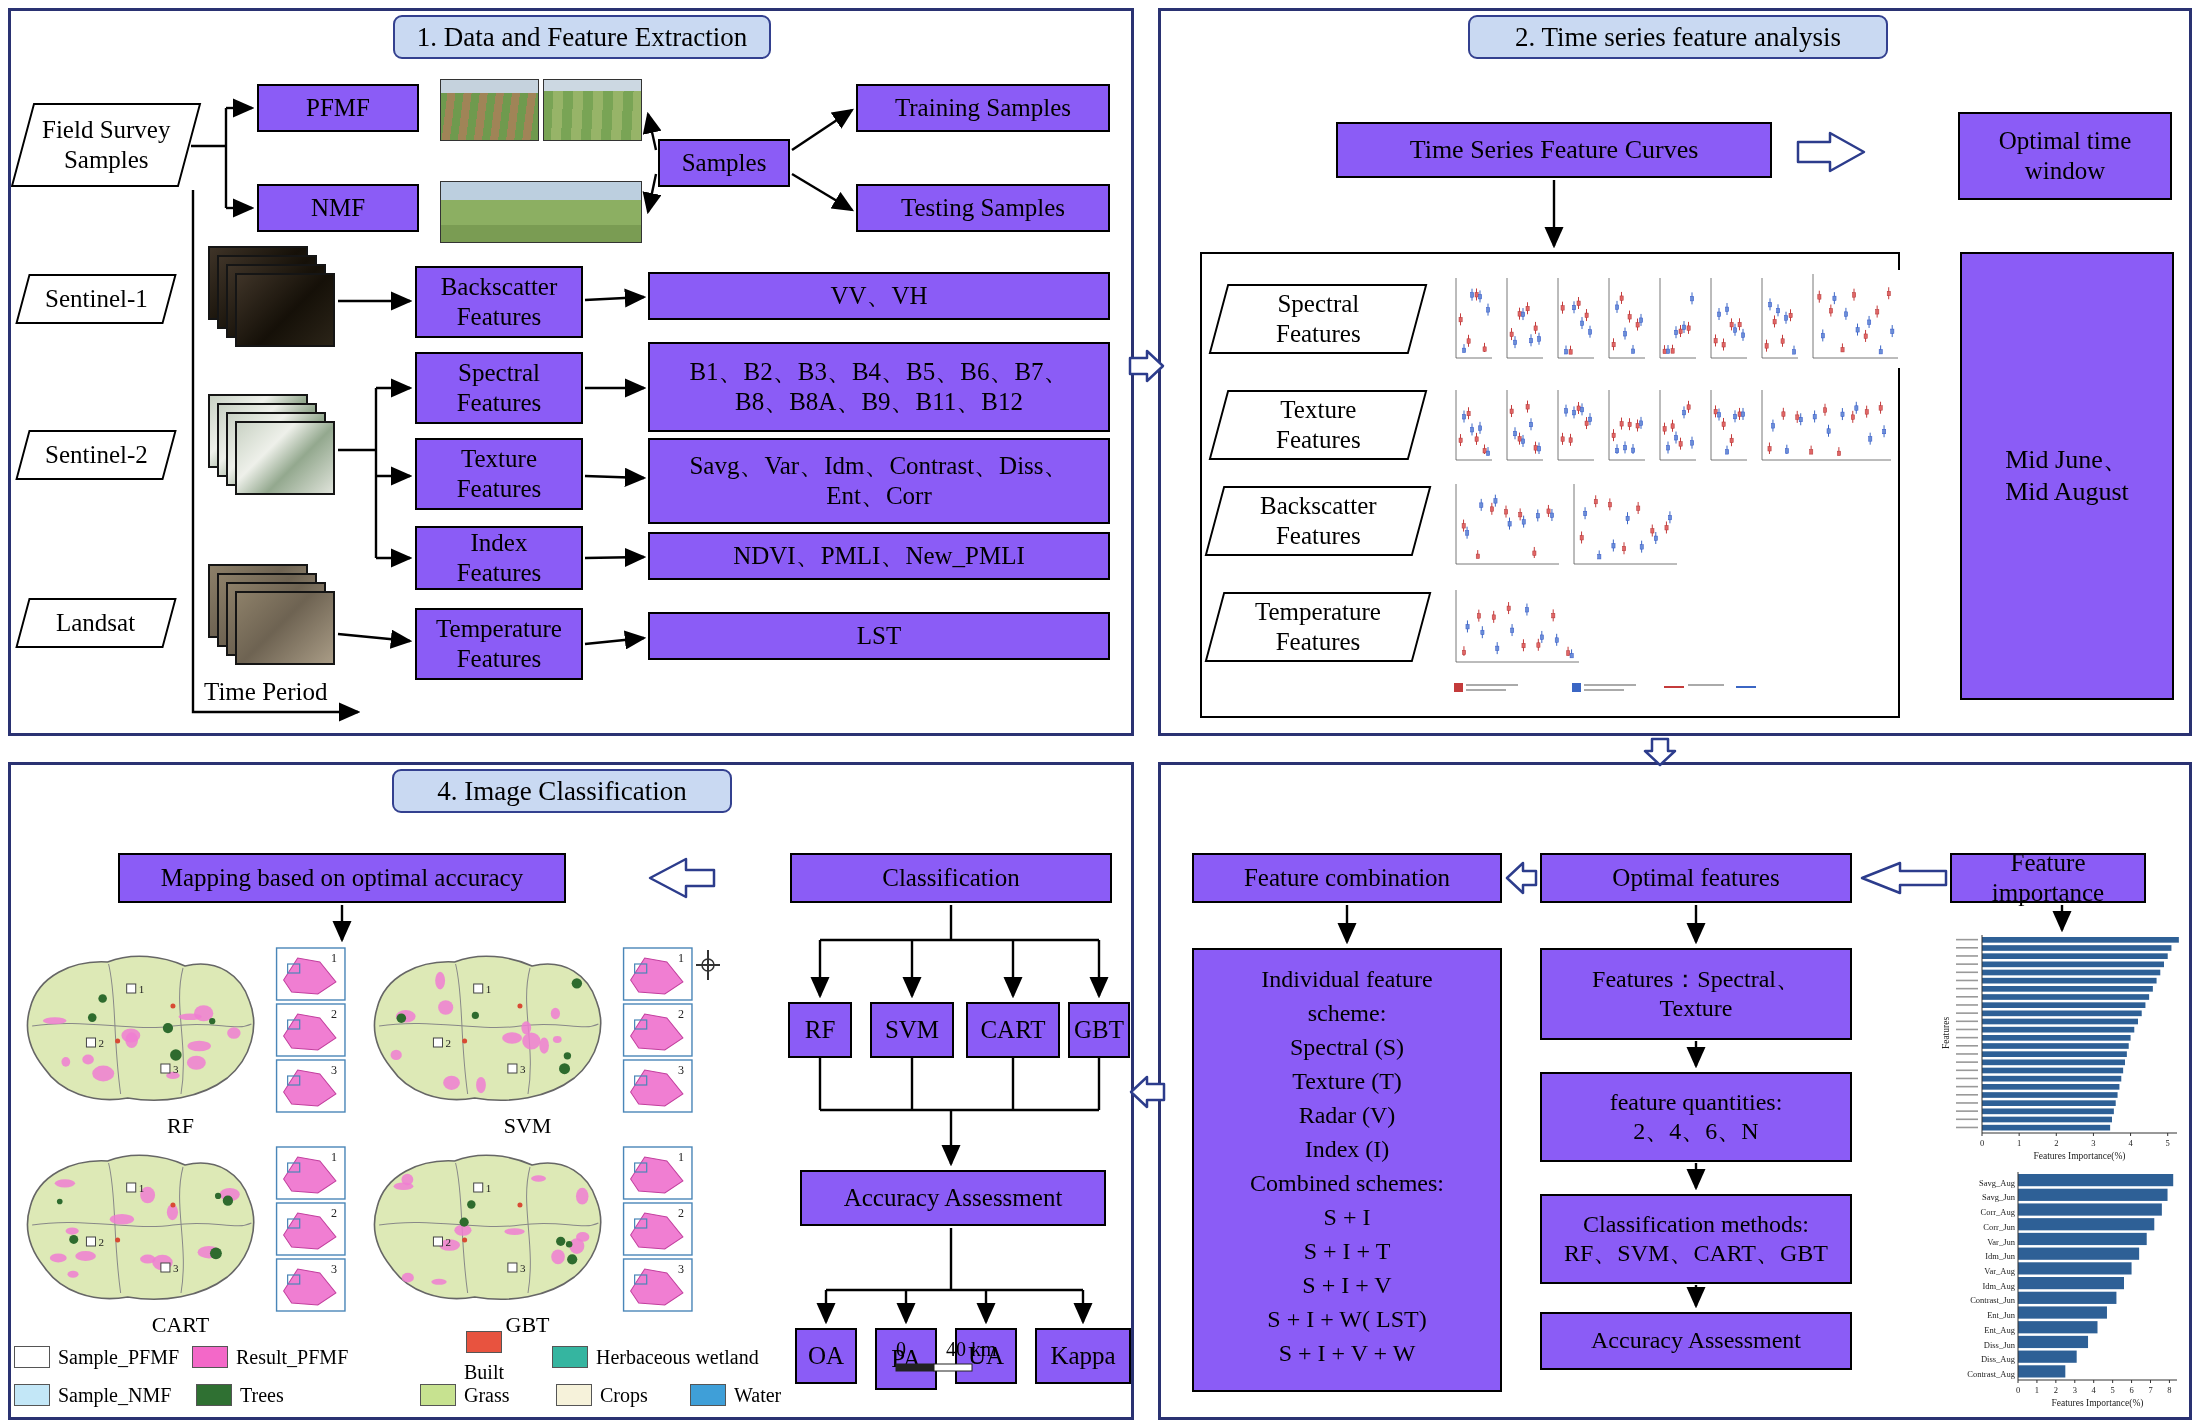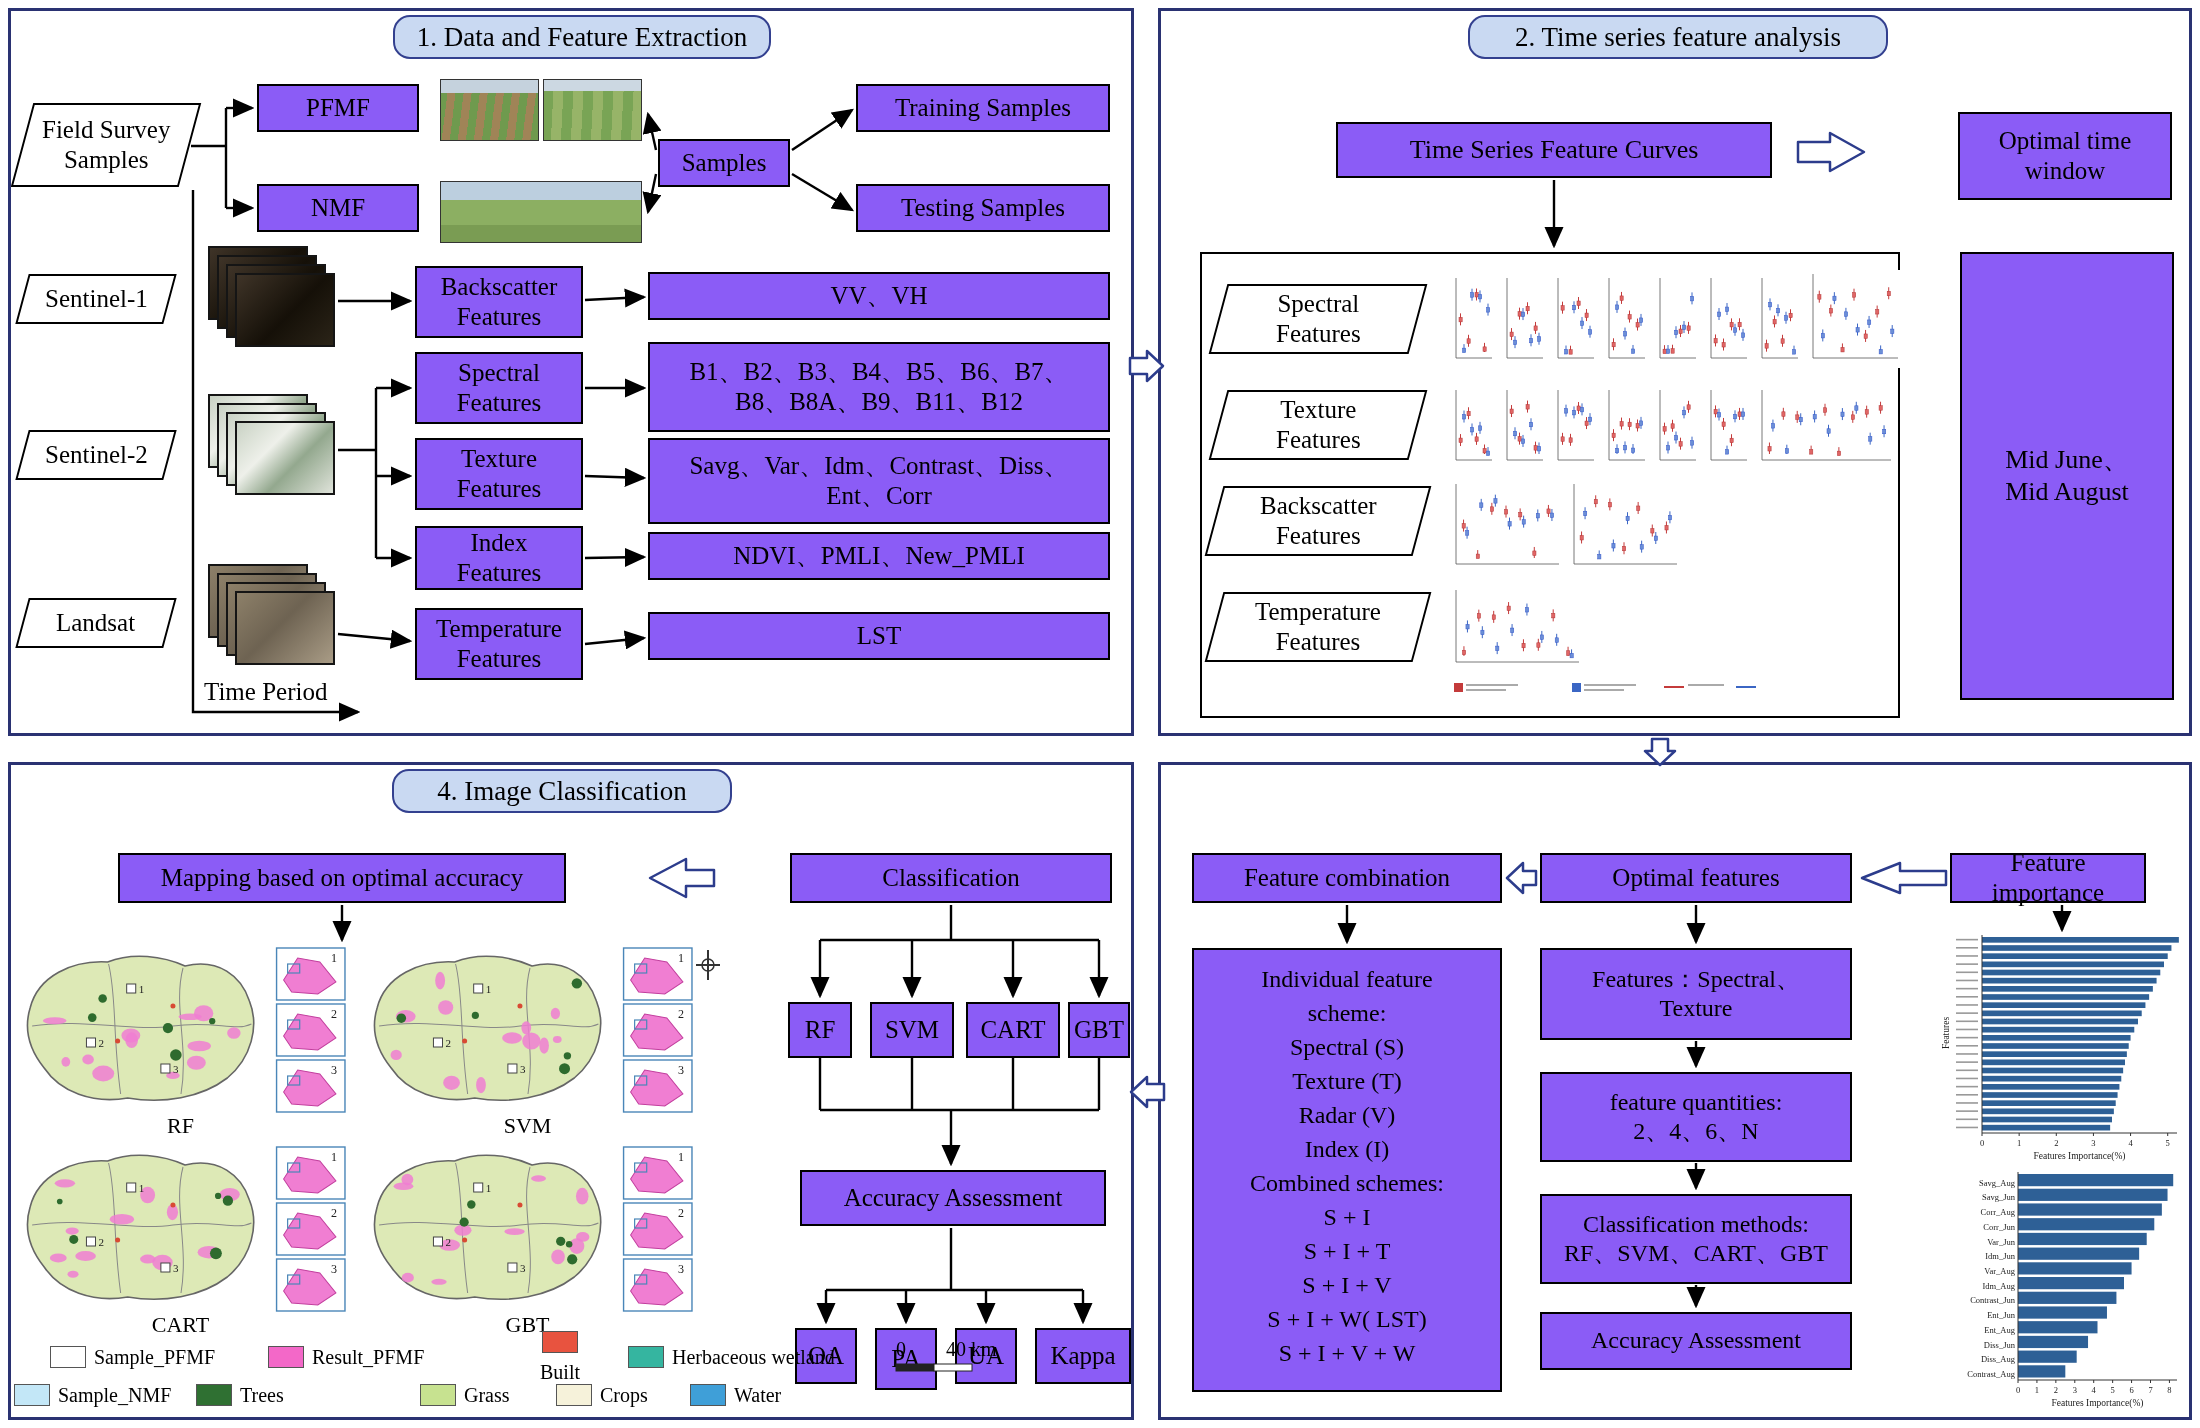--- a/index.html
+++ b/index.html
@@ -1,21 +1,21 @@
 <!DOCTYPE html>
 <html><head>
 <meta charset="utf-8">
 <style>
   *{box-sizing:border-box;margin:0;padding:0}
   body{background:#fff}
   .stage{position:relative;width:2200px;height:1428px;background:#fff;color:#000;
          font-family:"Liberation Serif","DejaVu Serif",serif;overflow:hidden}
   .abs{position:absolute}
   .panel{position:absolute;border:3px solid #2a3272;background:#fff}
-  .ptitle{position:absolute;background:#c9d9f2;border:2px solid #33408f;border-radius:17px;
+  .ptitle{position:absolute;background:#c9d9f2;border:2px solid #33408f;border-radius:9px;
           display:flex;align-items:center;justify-content:center;font-size:27px;z-index:4}
   .bx{position:absolute;background:#8b5cf6;border:2px solid #000;display:flex;align-items:center;
       justify-content:center;text-align:center;font-size:25px;line-height:1.22;padding:2px;z-index:4}
   .small{font-size:24px}
   .ml{white-space:pre-line}
   .para{position:absolute;background:#fff;border:2px solid #000;transform:skewX(-15deg);
         display:flex;align-items:center;justify-content:center;text-align:center;
         font-size:25px;line-height:1.2;z-index:4}
   .para>span{transform:skewX(15deg);display:block}
   .stack{position:absolute;z-index:3}
@@ -497,21 +497,21 @@
       </div>
     </div>
 
   <svg class="abs" style="left:694px;top:948px;z-index:4" width="28" height="36">
     <line x1="14" y1="2" x2="14" y2="32" stroke="#333" stroke-width="2"></line>
     <line x1="2" y1="17" x2="26" y2="17" stroke="#333" stroke-width="2"></line>
     <circle cx="14" cy="17" r="6" fill="none" stroke="#333" stroke-width="1.5"></circle>
   </svg>
 
   <div class="leg-row" style="left:14px;top:1344px;height:26px">
-      <div class="leg-item" style="width: 218px; margin-left: 36px;">
+      <div class="leg-item" style="width: 178px;">
         <span class="swatch" style="background: rgb(255, 255, 255);"></span>
         <span>Sample_PFMF</span>
       </div>
       <div class="leg-item" style="width: 224px;">
         <span class="swatch" style="background: rgb(243, 104, 200);"></span>
         <span>Result_PFMF</span>
       </div>
       <div class="leg-item" style="width: 136px; flex-direction: column;">
         <span class="swatch" style="background: rgb(232, 83, 63);"></span>
         <span>Built</span>

